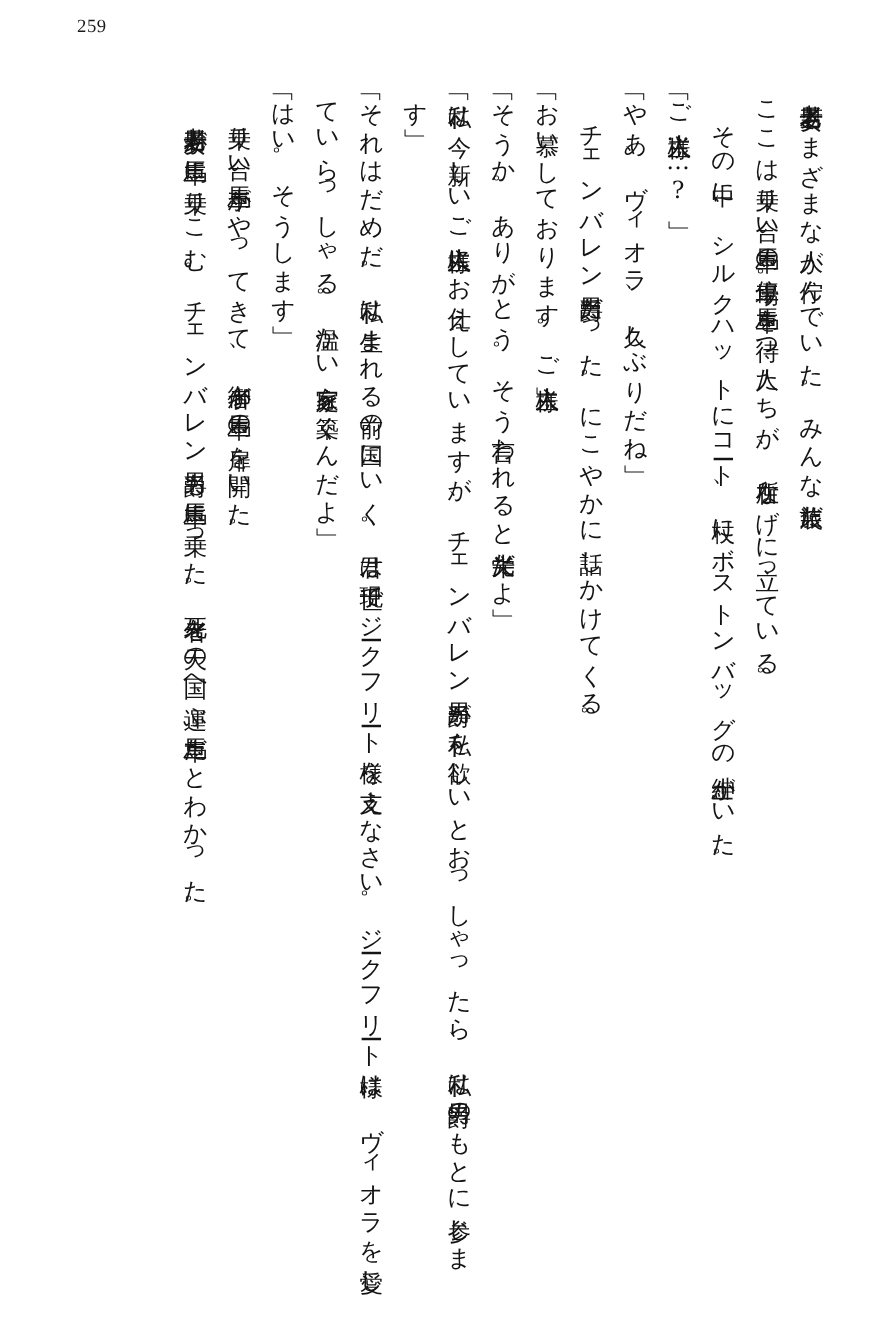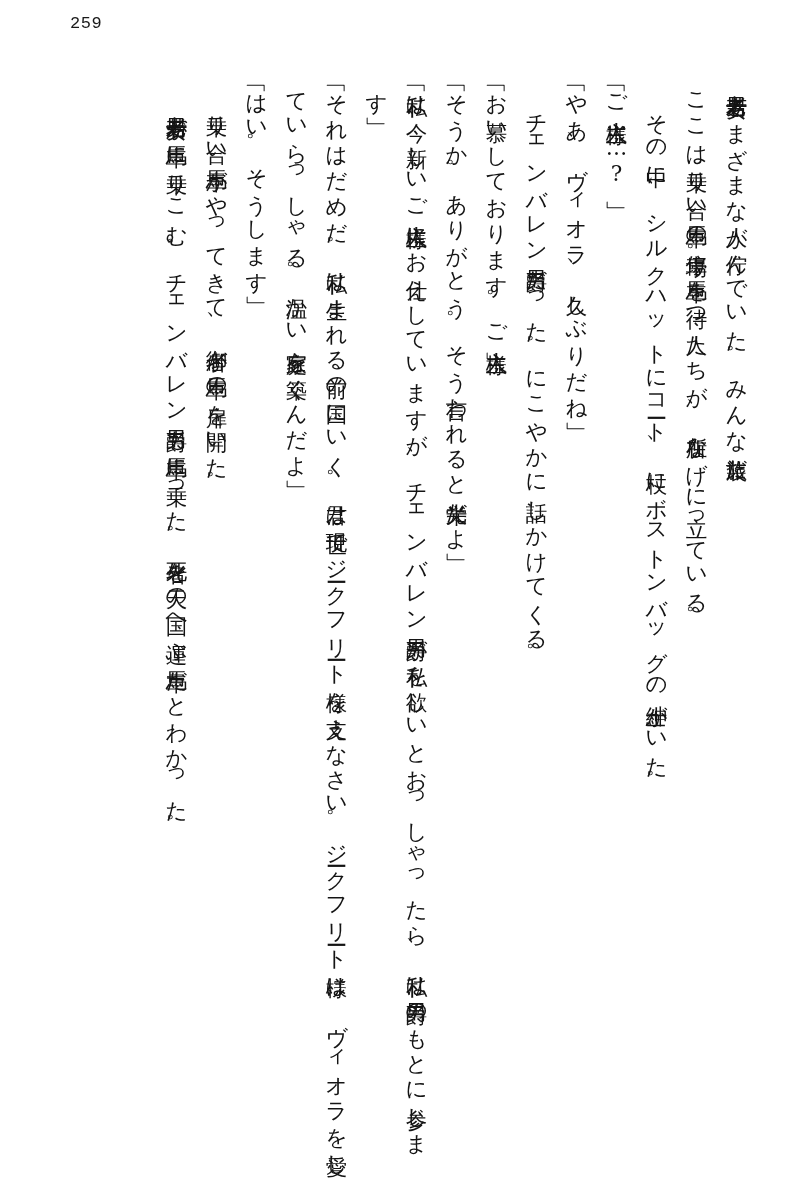--- a/index.html
+++ b/index.html
@@ -21,21 +21,21 @@
     top: 0;
     width: 792px;
     height: 1200px;
     background: #fff;
   }
   .page-number {
     position: absolute;
     top: 14px;
     left: 70px;
     font-size: 17px;
-    font-family: Liberation Mono, monospace;
+    font-family: Liberation Serif, serif;
     letter-spacing: 0.5px;
     color: #1a1a1a;
   }
   .text-block {
     position: absolute;
     top: 78px;
     left: 36px;
     width: 720px;
     height: 1090px;
     writing-mode: vertical-rl;

